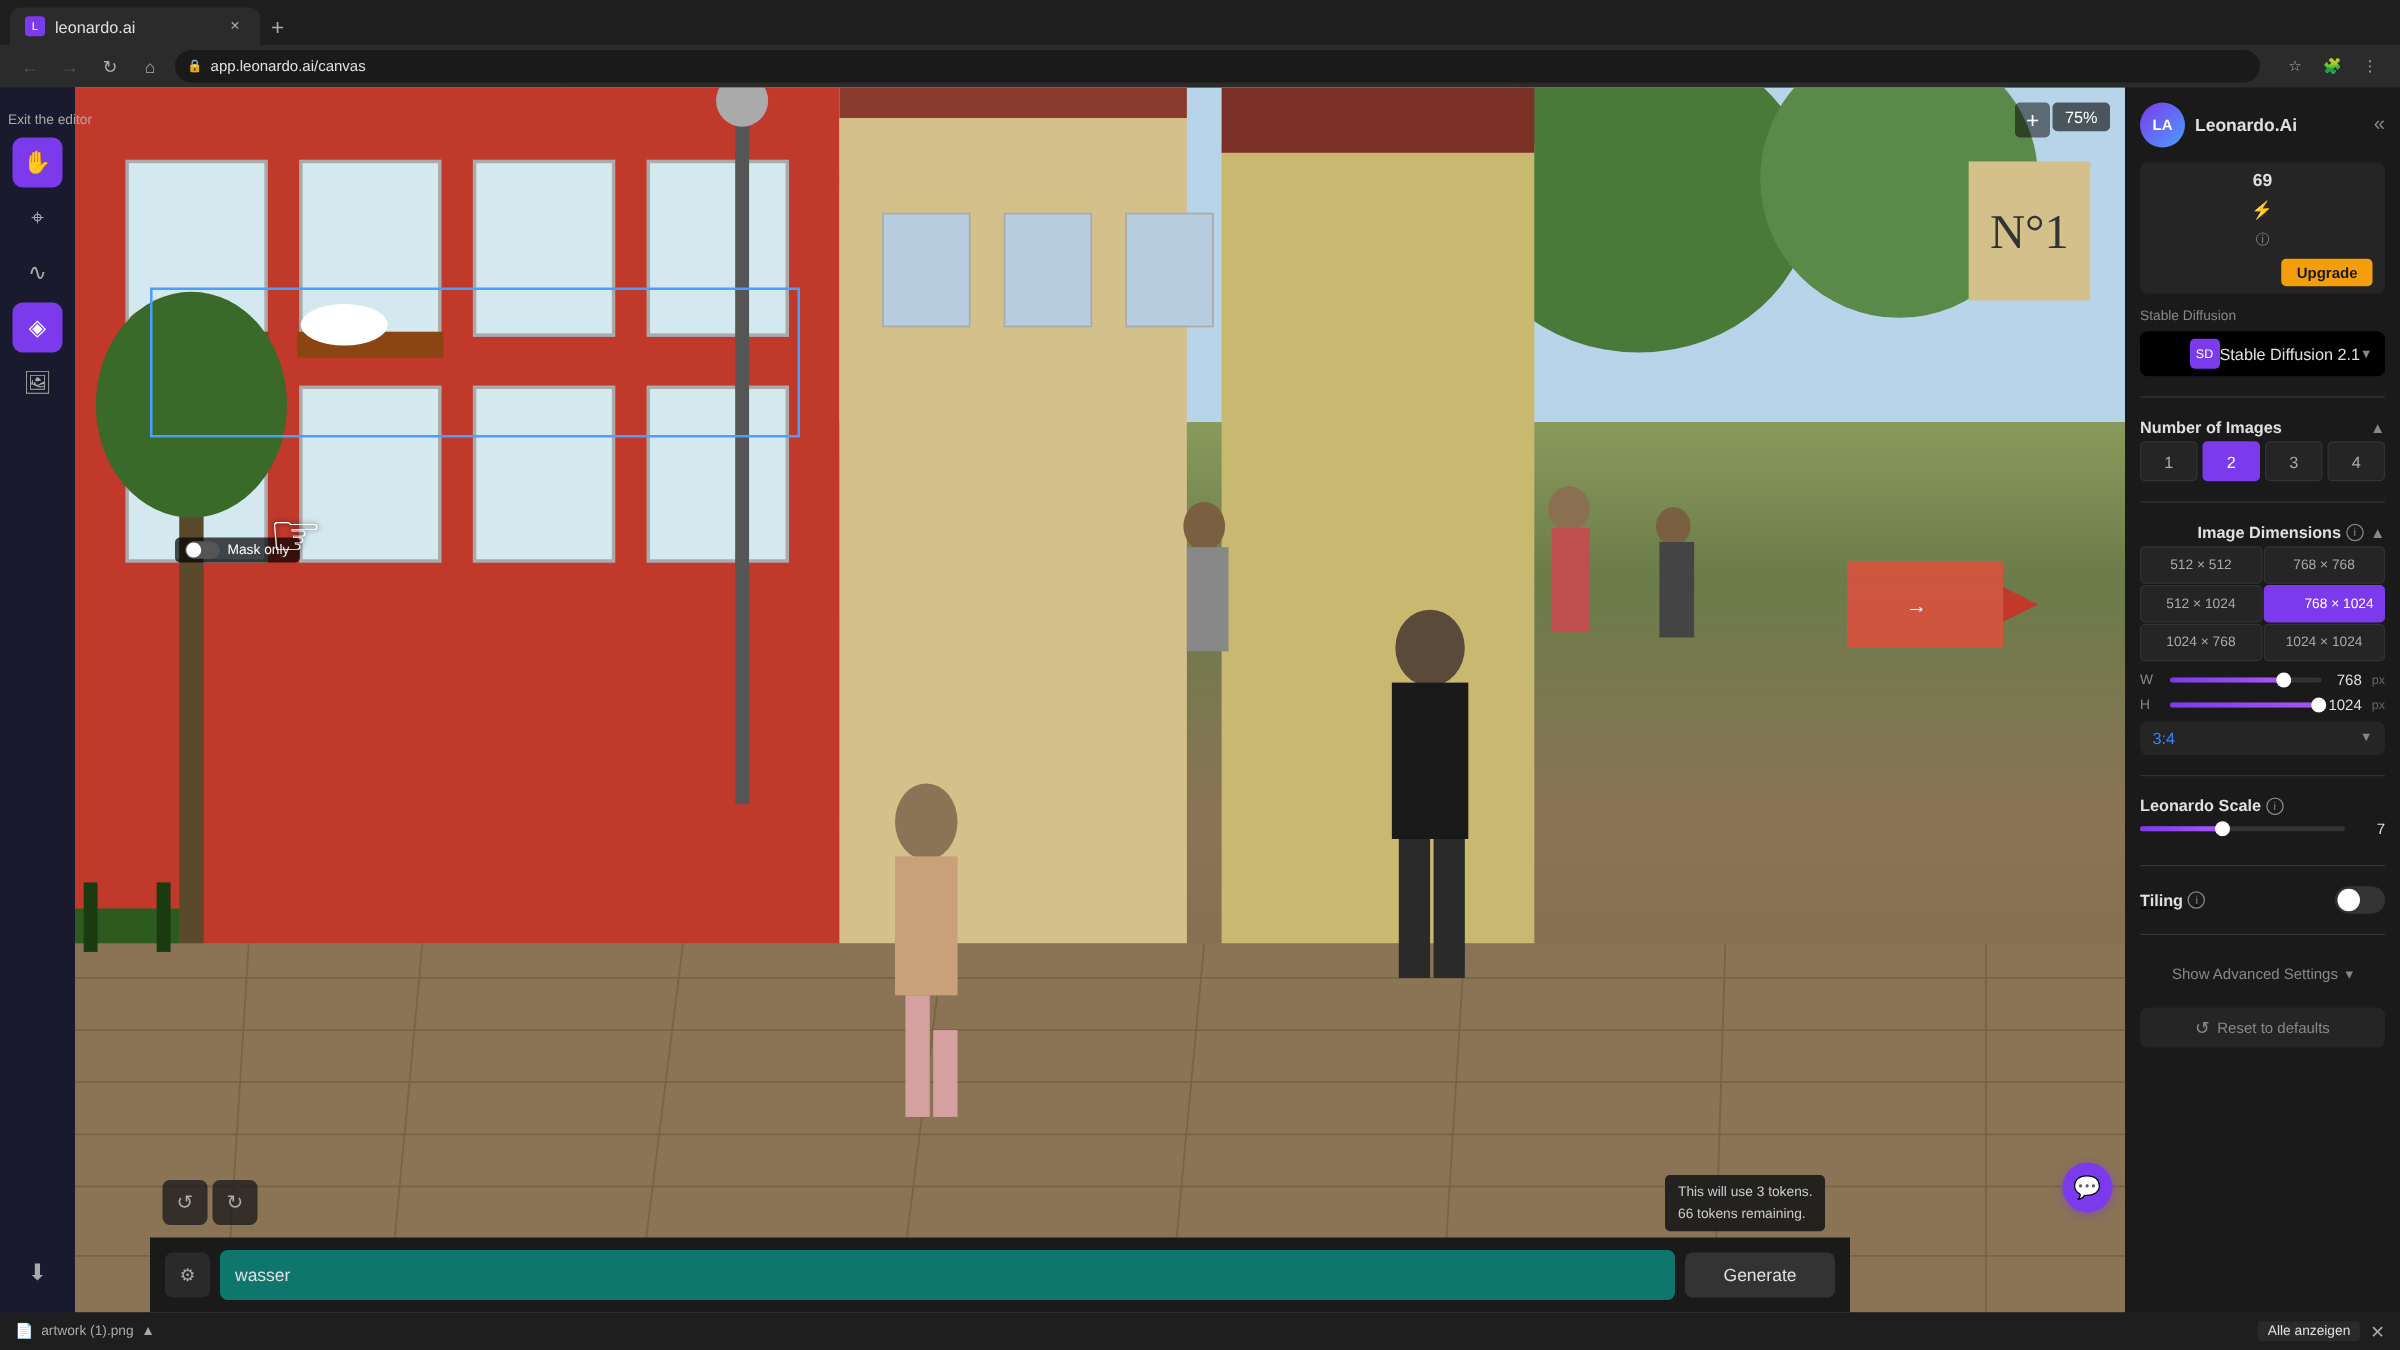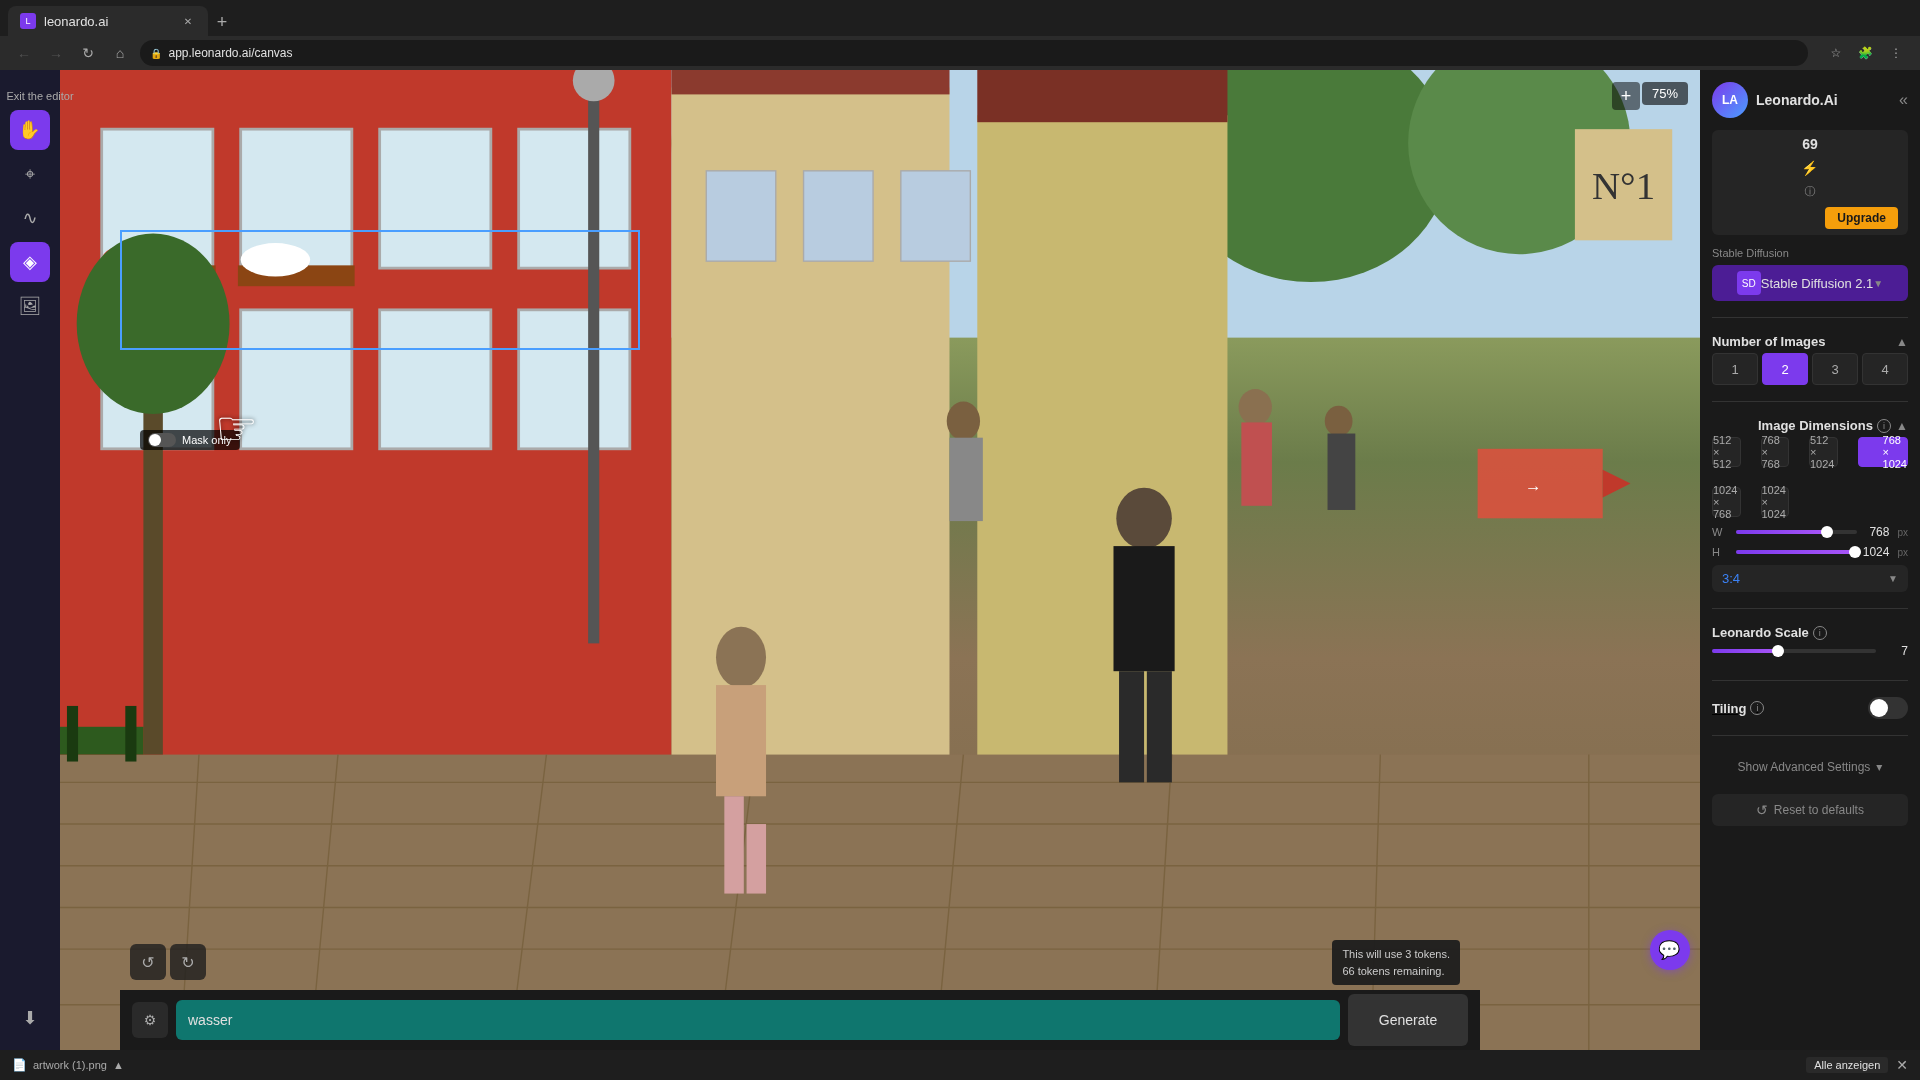--- a/index.html
+++ b/index.html
@@ -254,21 +254,21 @@
       height: 40px;
       background: #0f766e;
       border: none;
       border-radius: 6px;
       color: #e0e0e0;
       font-size: 14px;
       padding: 0 12px;
       outline: none;
     }
     .generate-btn {
-      height: 52px;
+      height: 36px;
       background: #333;
       color: #e0e0e0;
       border: none;
       border-radius: 6px;
       padding: 0 24px;
       font-size: 14px;
       cursor: pointer;
       min-width: 120px;
     }
 
@@ -370,22 +370,22 @@
       display: flex;
       flex-direction: column;
       gap: 6px;
     }
     .model-label {
       font-size: 11px; color: #888;
     }
     .model-selector {
       display: flex;
       align-items: center;
-      justify-content: center;
-      background: #4c1d95;
+      justify-content: flex-end;
+      background: #000000;
       border-radius: 6px;
       padding: 6px 10px;
       cursor: pointer;
     }
     .model-name {
       font-size: 13px; color: #e0e0e0;
     }
     .model-icon {
       width: 24px; height: 24px;
       background: #7c3aed;
@@ -438,22 +438,22 @@
     }
     .num-btn.active {
       background: #7c3aed;
       border-color: #7c3aed;
       color: white;
     }
 
     
     .dim-grid {
       display: grid;
-      grid-template-columns: repeat(4, 1fr);
-      gap: 20px;
+      grid-template-columns: repeat(2, 1fr);
+      gap: 1px;
     }
     .dim-btn {
       height: 30px;
       background: #252525;
       border: 1px solid #333;
       border-radius: 4px;
       color: #aaa;
       font-size: 11px;
       cursor: pointer;
       display: flex; align-items: center; justify-content: center;

